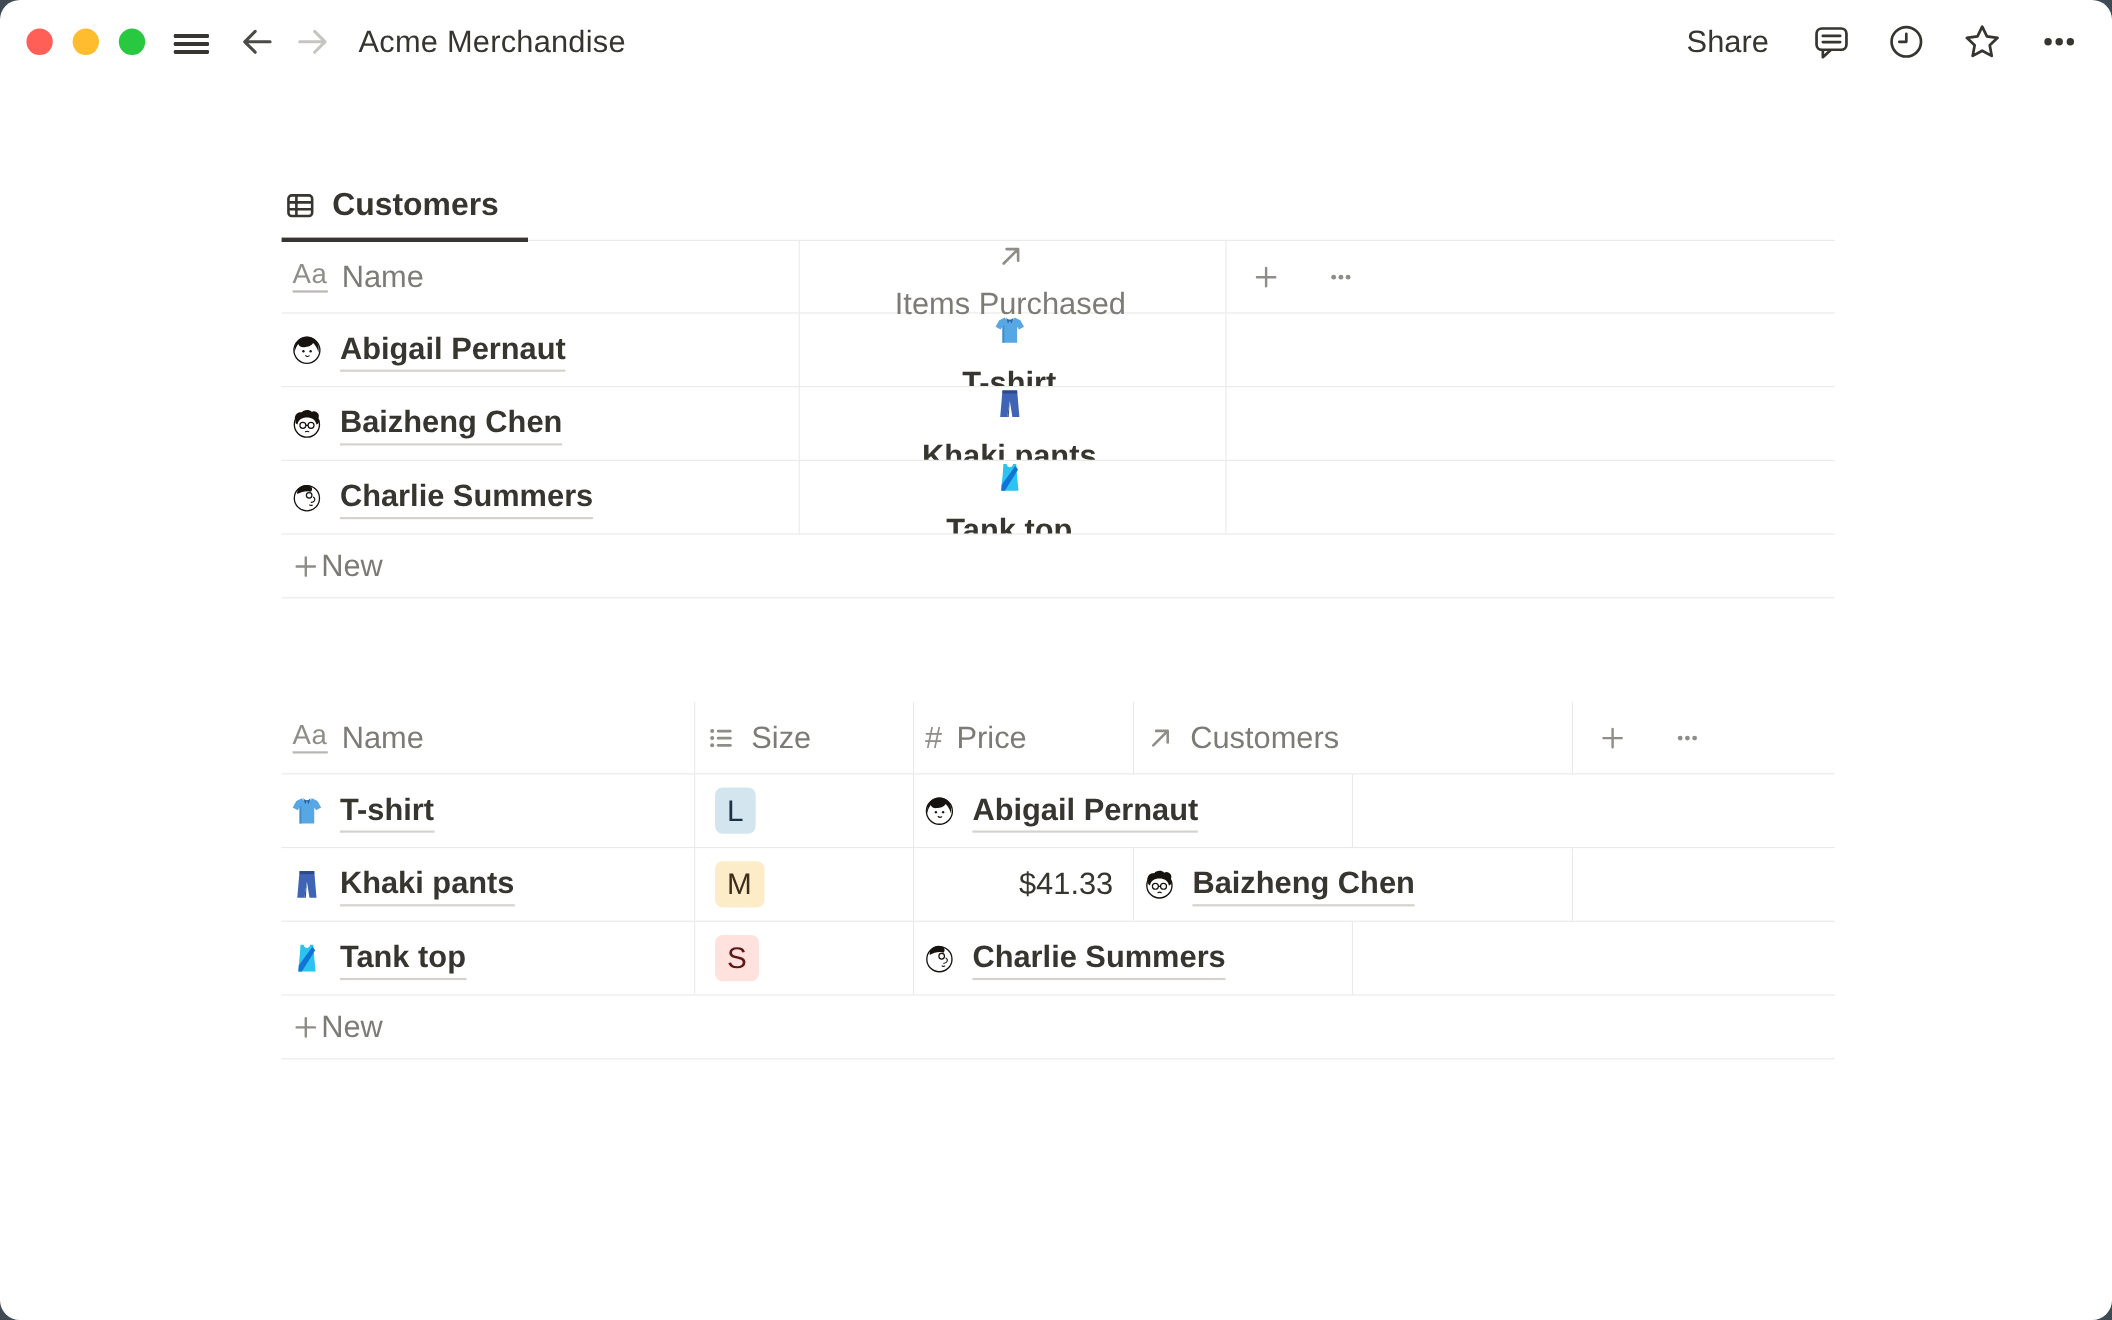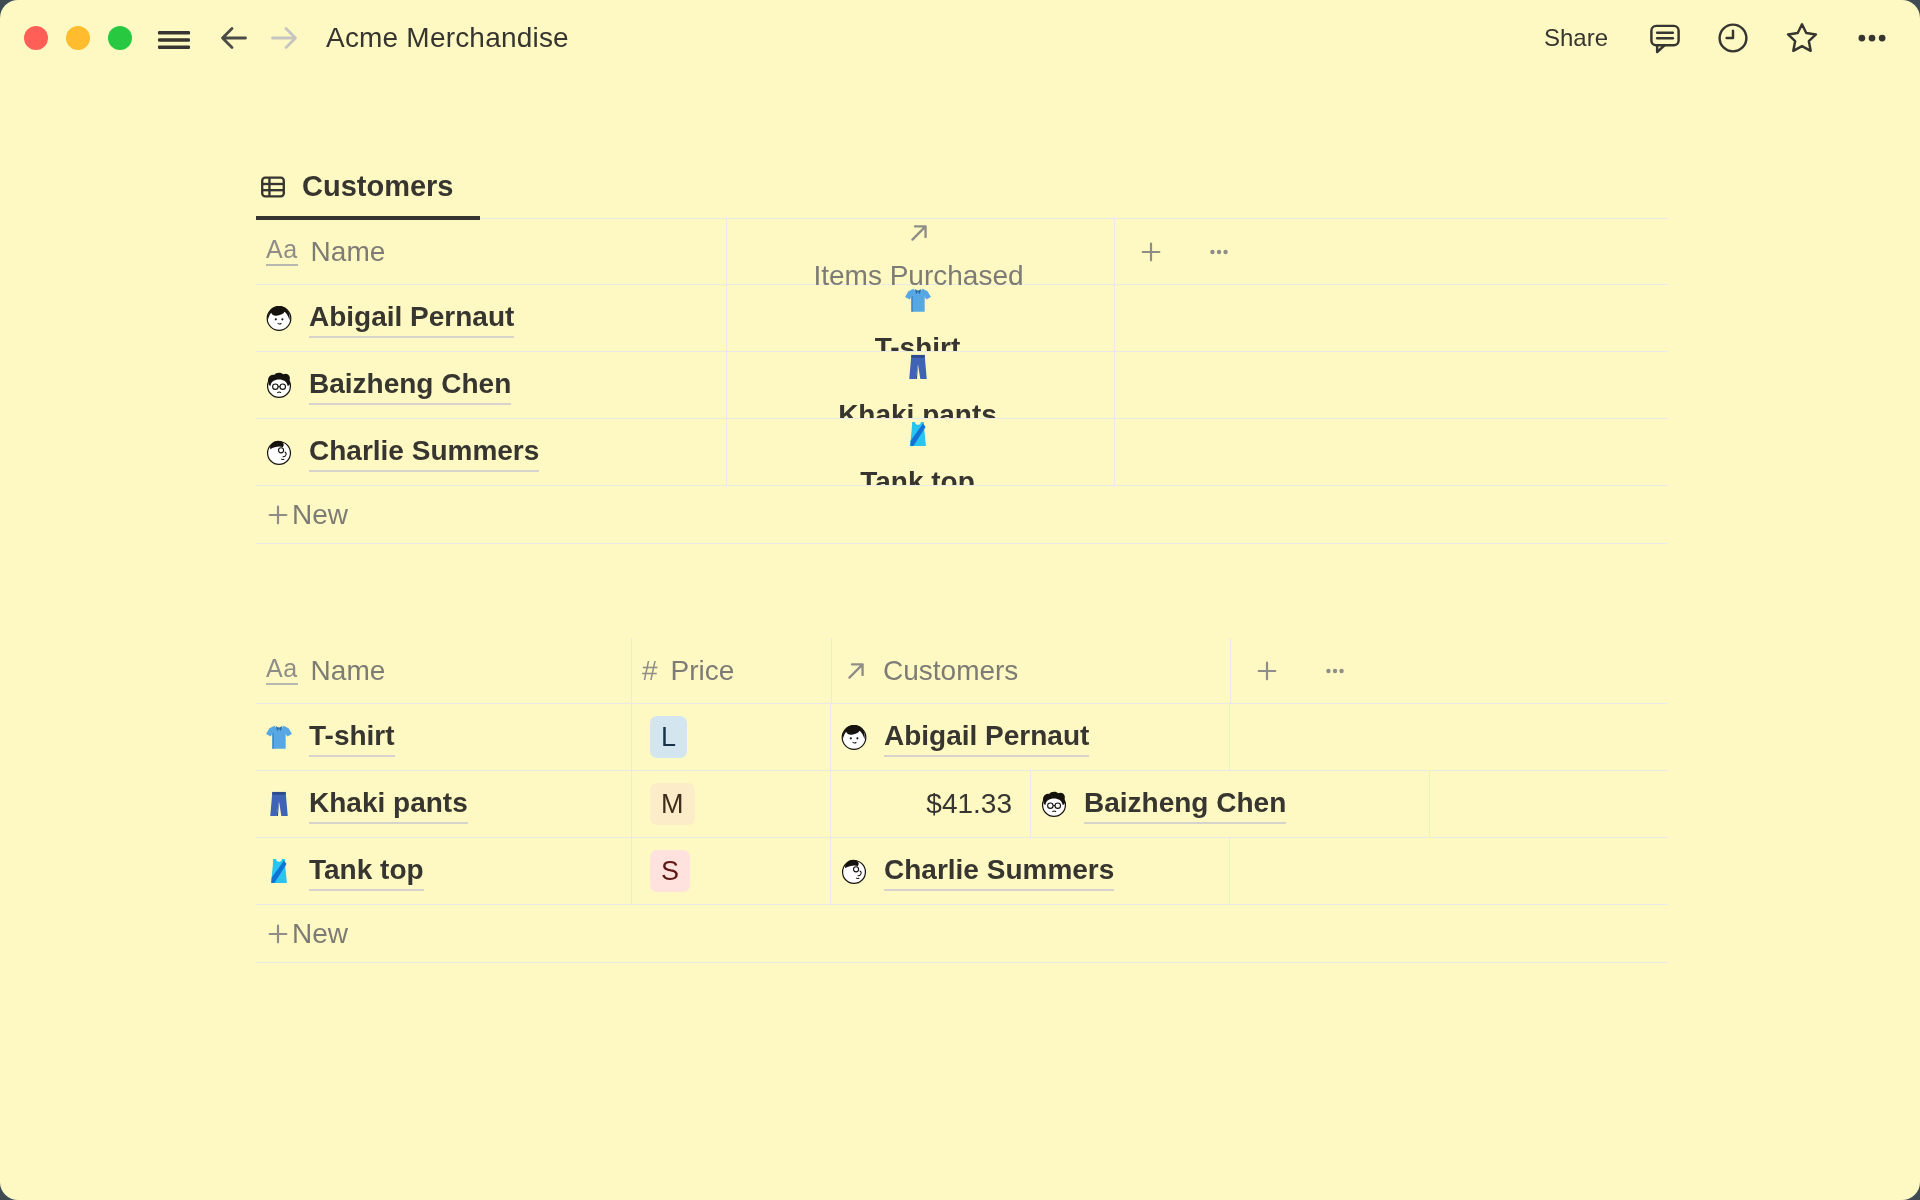--- a/index.html
+++ b/index.html
@@ -12,38 +12,38 @@
   *{box-sizing:border-box;margin:0;padding:0;}
   html,body{width:1920px;height:1200px;}
   body{
     background:#3e4a54;
     font-family:"Liberation Sans","DejaVu Sans",sans-serif;
     color:var(--ink);
     overflow:hidden;
   }
   .window{
     width:1920px;height:1200px;
-    background:#fef9c3;border-radius:18px;overflow:hidden;
+    background:#ffffff;border-radius:18px;overflow:hidden;
     position:relative;
   }
   
   .topbar{display:flex;align-items:center;height:76px;padding:0 30px 0 24px;}
   .lights{display:flex;gap:18px;align-items:center;}
   .light{width:24px;height:24px;border-radius:50%;display:inline-block;}
   .light.red{background:#ff5f57;}
   .light.yellow{background:#febc2e;}
   .light.green{background:#28c840;}
   .tbtn{background:none;border:none;cursor:pointer;display:flex;align-items:center;justify-content:center;padding:0;}
   .tbtn svg{display:block;}
   .burger{margin-left:24px;}
   .navbk{margin-left:26px;}
   .navfw{margin-left:18px;}
   .pagetitle{margin-left:26px;font-size:28px;color:var(--ink);letter-spacing:.2px;}
   .spacer{flex:1;}
-  .sharebtn{font-family:inherit;font-size:24px;color:var(--ink);background:none;border:none;cursor:pointer;margin-right:40px;}
+  .sharebtn{font-family:inherit;font-size:28px;color:var(--ink);background:none;border:none;cursor:pointer;margin-right:40px;}
   .rbtn{margin-left:34px;}
   
   .content{padding:94px 0 0 256px;}
   .collection{width:1412px;}
   .collection + .collection{margin-top:94px;}
   .tabrow{border-bottom:1px solid var(--border);display:flex;}
   .tab{
     display:inline-flex;align-items:center;gap:14px;
     padding:0 26px 13px 2px;margin-bottom:-2px;
     border-bottom:4px solid var(--ink);
@@ -358,20 +358,28 @@
       </div>
     </section>
 
     <section class="collection">
 
       <div class="thead">
         <div class="hcell it1 bR">
           <span class="aaglyph">Aa</span>
           <span>Name</span>
         </div>
+        <div class="hcell it2 bR">
+          <span class="icH">
+              <svg viewBox="0 0 32 32">
+                <use href="#sym-select"></use>
+              </svg>
+            </span>
+          <span>Size</span>
+        </div>
         <div class="hcell it3 bR">
           <span class="hashglyph">#</span>
           <span>Price</span>
         </div>
         <div class="hcell it4 bR">
           <span class="icH">
               <svg viewBox="0 0 32 32">
                 <use href="#sym-relation"></use>
               </svg>
             </span>

